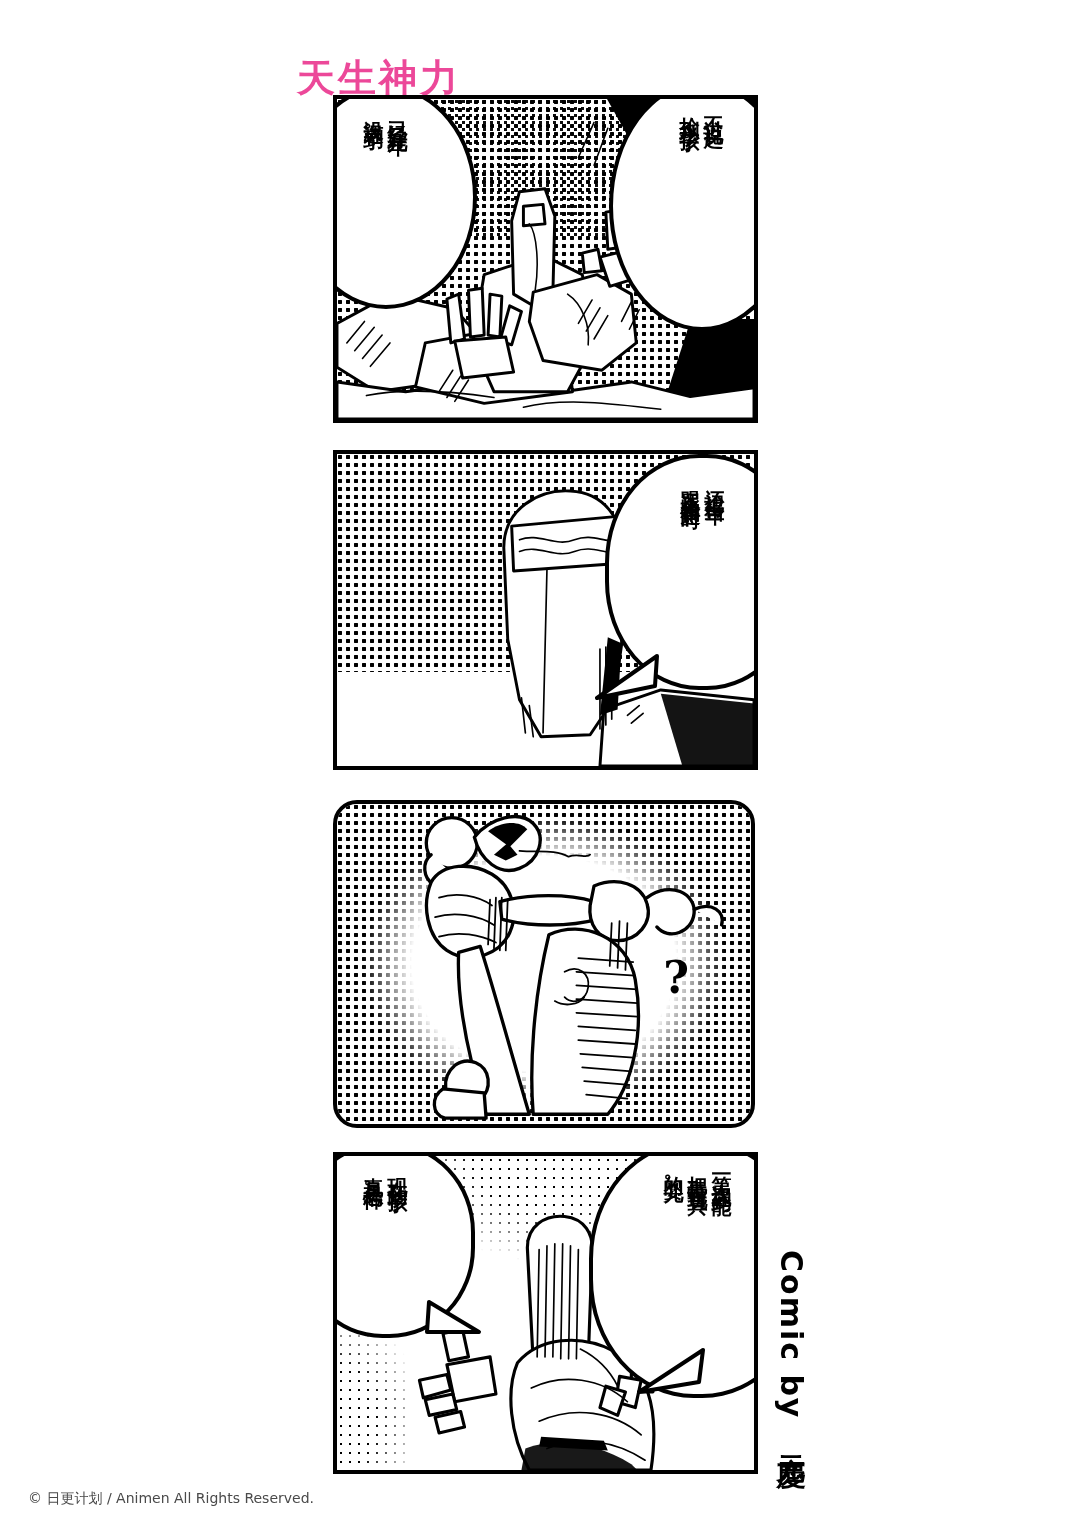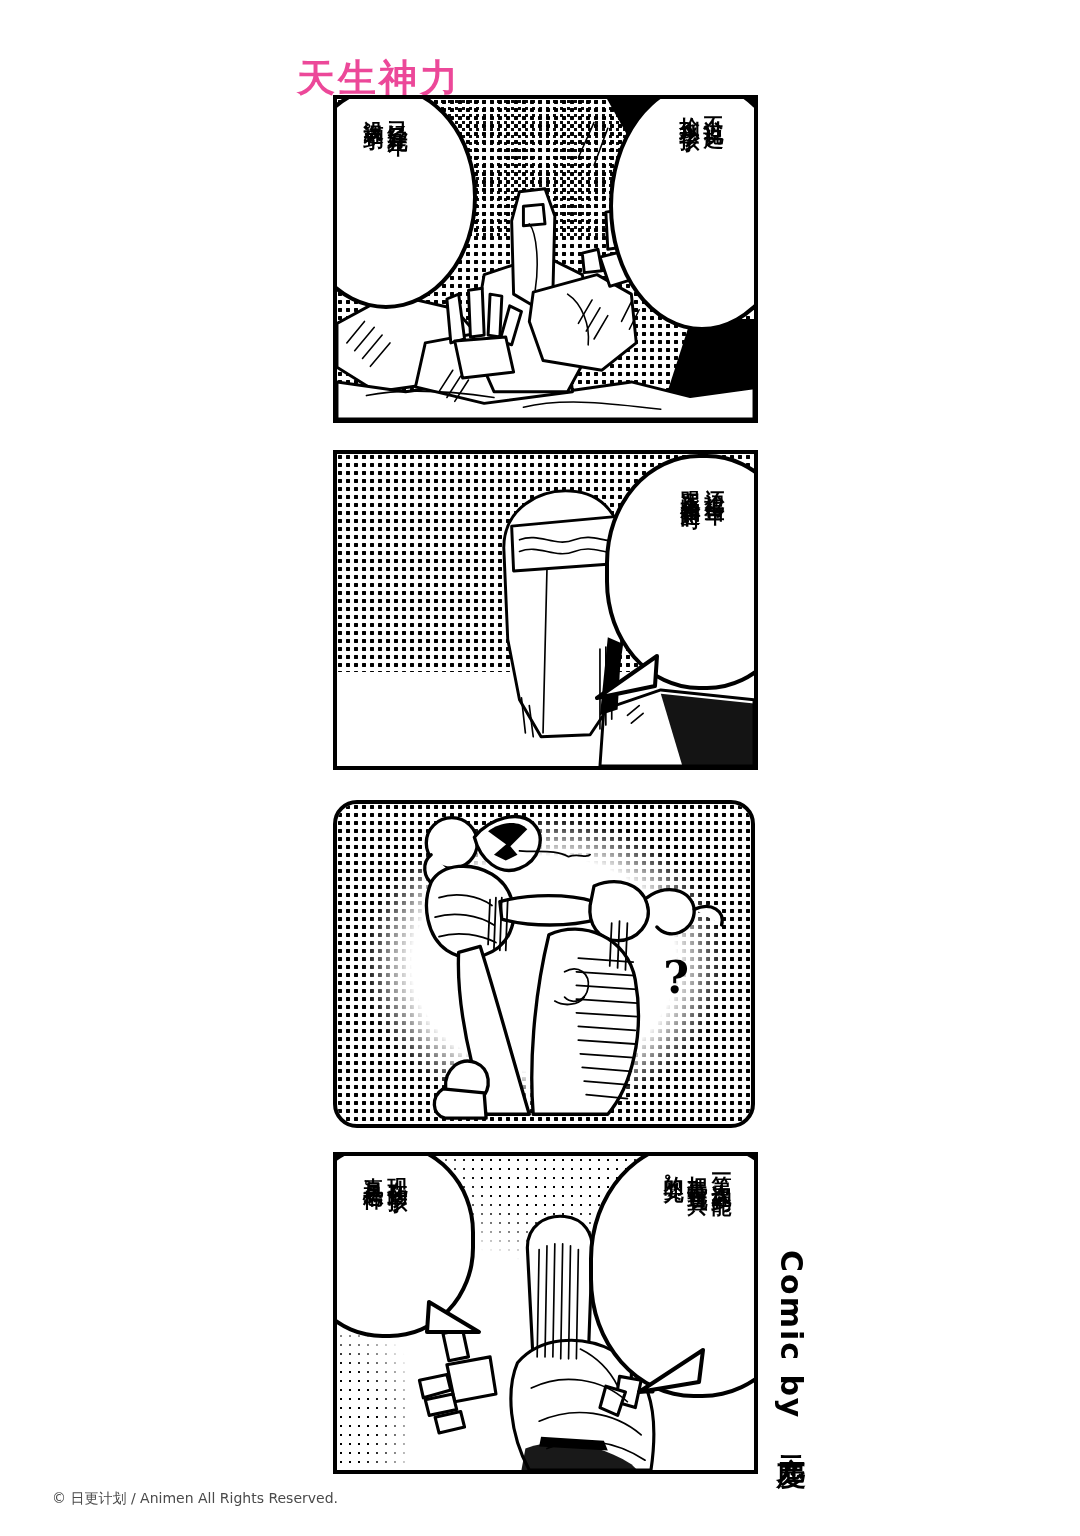--- a/index.html
+++ b/index.html
@@ -150,21 +150,20 @@
 
   
   #copyright {
     position: absolute;
     left: 28px;
     bottom: 28px;
     font-family: "DejaVu Sans", "Liberation Sans", sans-serif;
     font-size: 14px;
     color: #4a4a4a;
     white-space: nowrap;
-    margin-left: 24px;
   }
 </style>
 </head>
 <body>
 
 <div id="page">
 
   <div id="title">天生神力</div>
 
   <div class="panel" id="panel-1">

